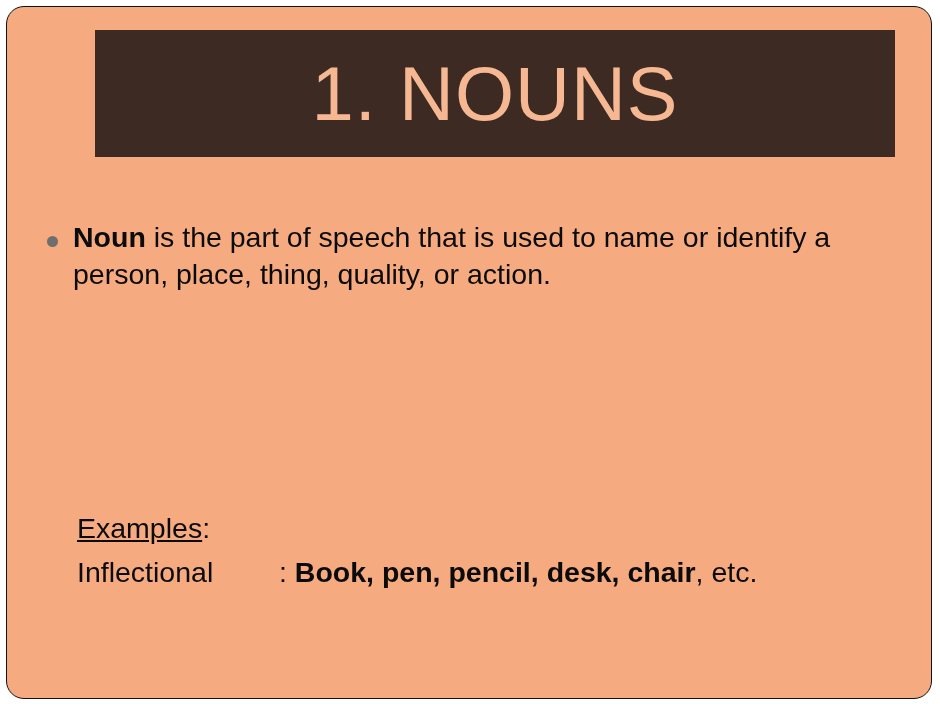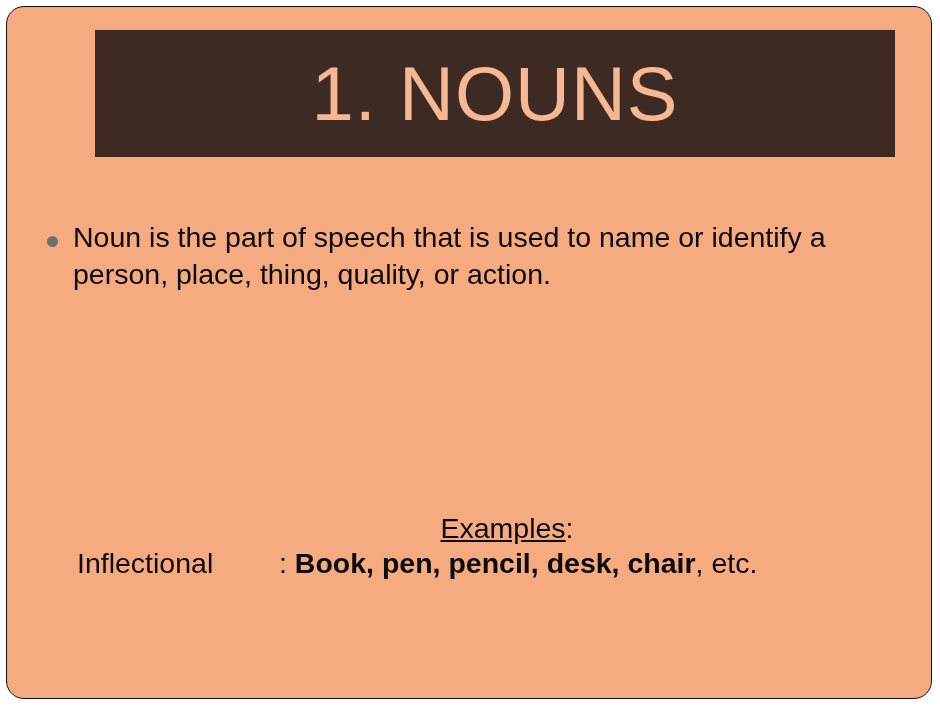--- a/index.html
+++ b/index.html
@@ -63,33 +63,33 @@
     margin-top: 17px;
     margin-right: 15px;
   }
   .bullet-text {
     font-size: 28.5px;
     line-height: 1.29;
     color: #0b0b0b;
     font-family: "Liberation Sans", sans-serif;
   }
   .bullet-text b {
-    font-weight: normal;
+    font-weight: bold;
   }
   .examples {
     position: absolute;
     left: 70px;
     top: 505px;
     width: 860px;
     color: #0b0b0b;
     font-size: 28.5px;
     font-family: "Liberation Sans", sans-serif;
   }
   .examples-heading {
-    text-align: center;
+    margin-bottom: 9px;
   }
   .examples-heading .uline {
     text-decoration: underline;
   }
   .example-line {
     line-height: 1.32;
     white-space: pre;
   }
   .example-label {
     display: inline-block;

